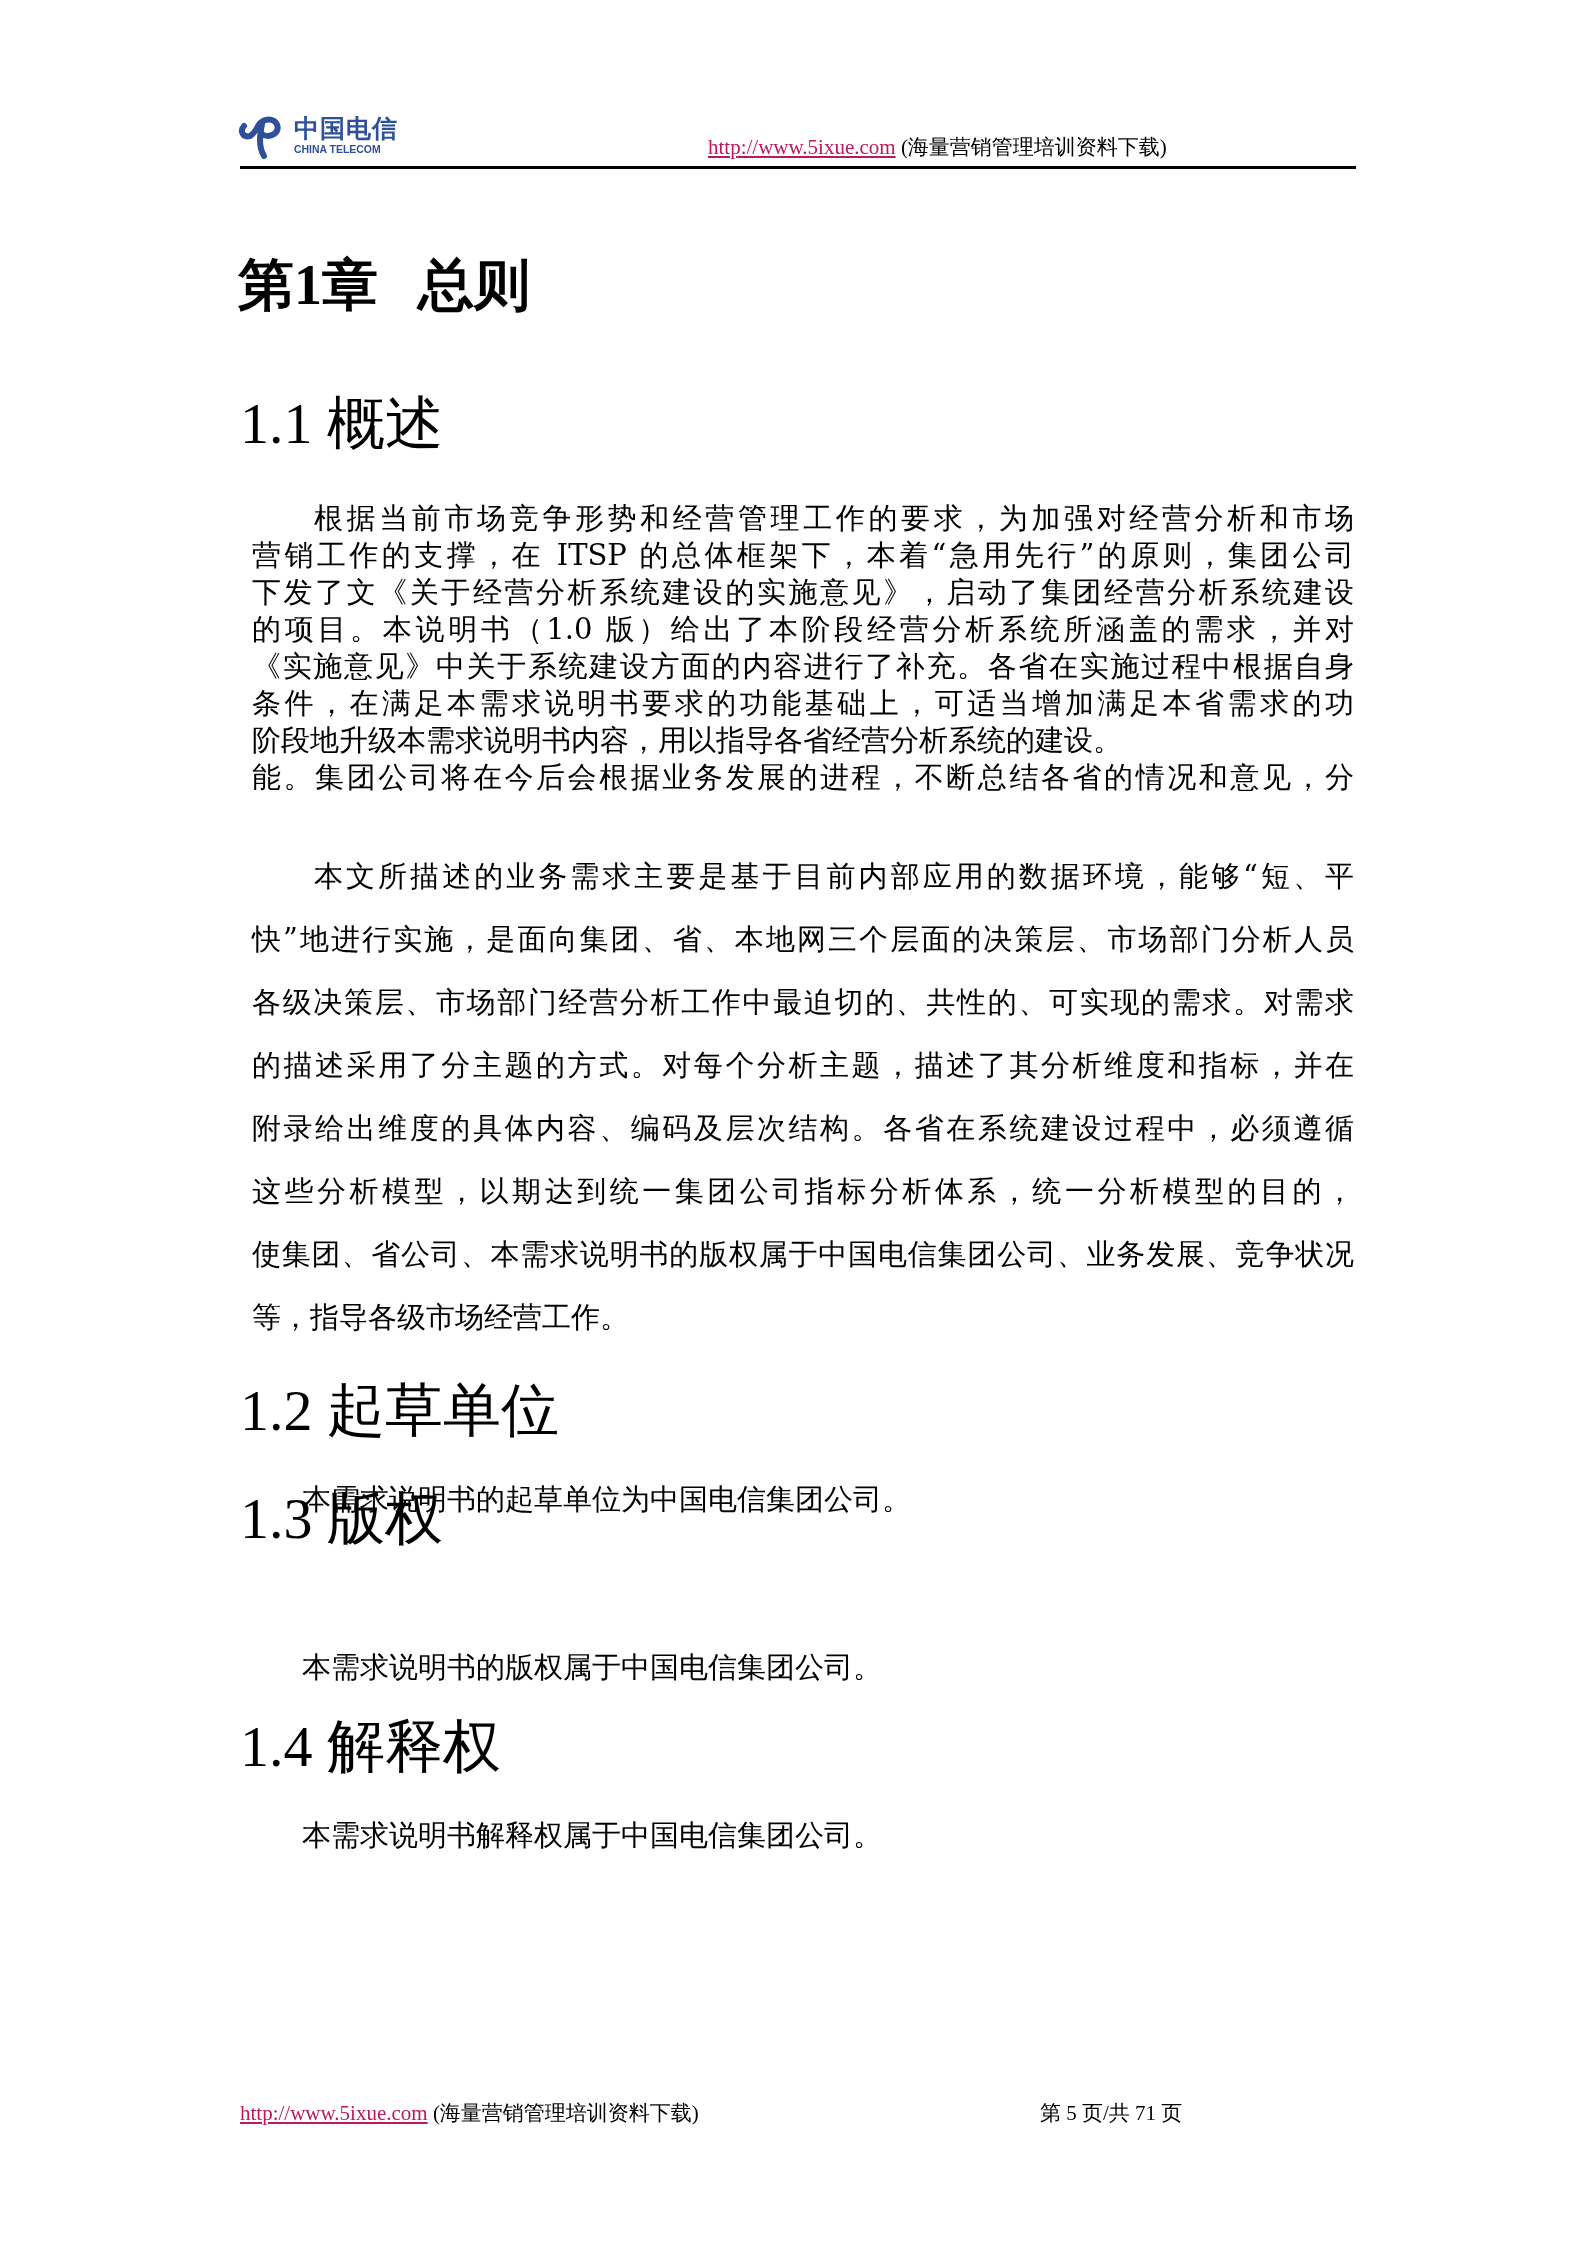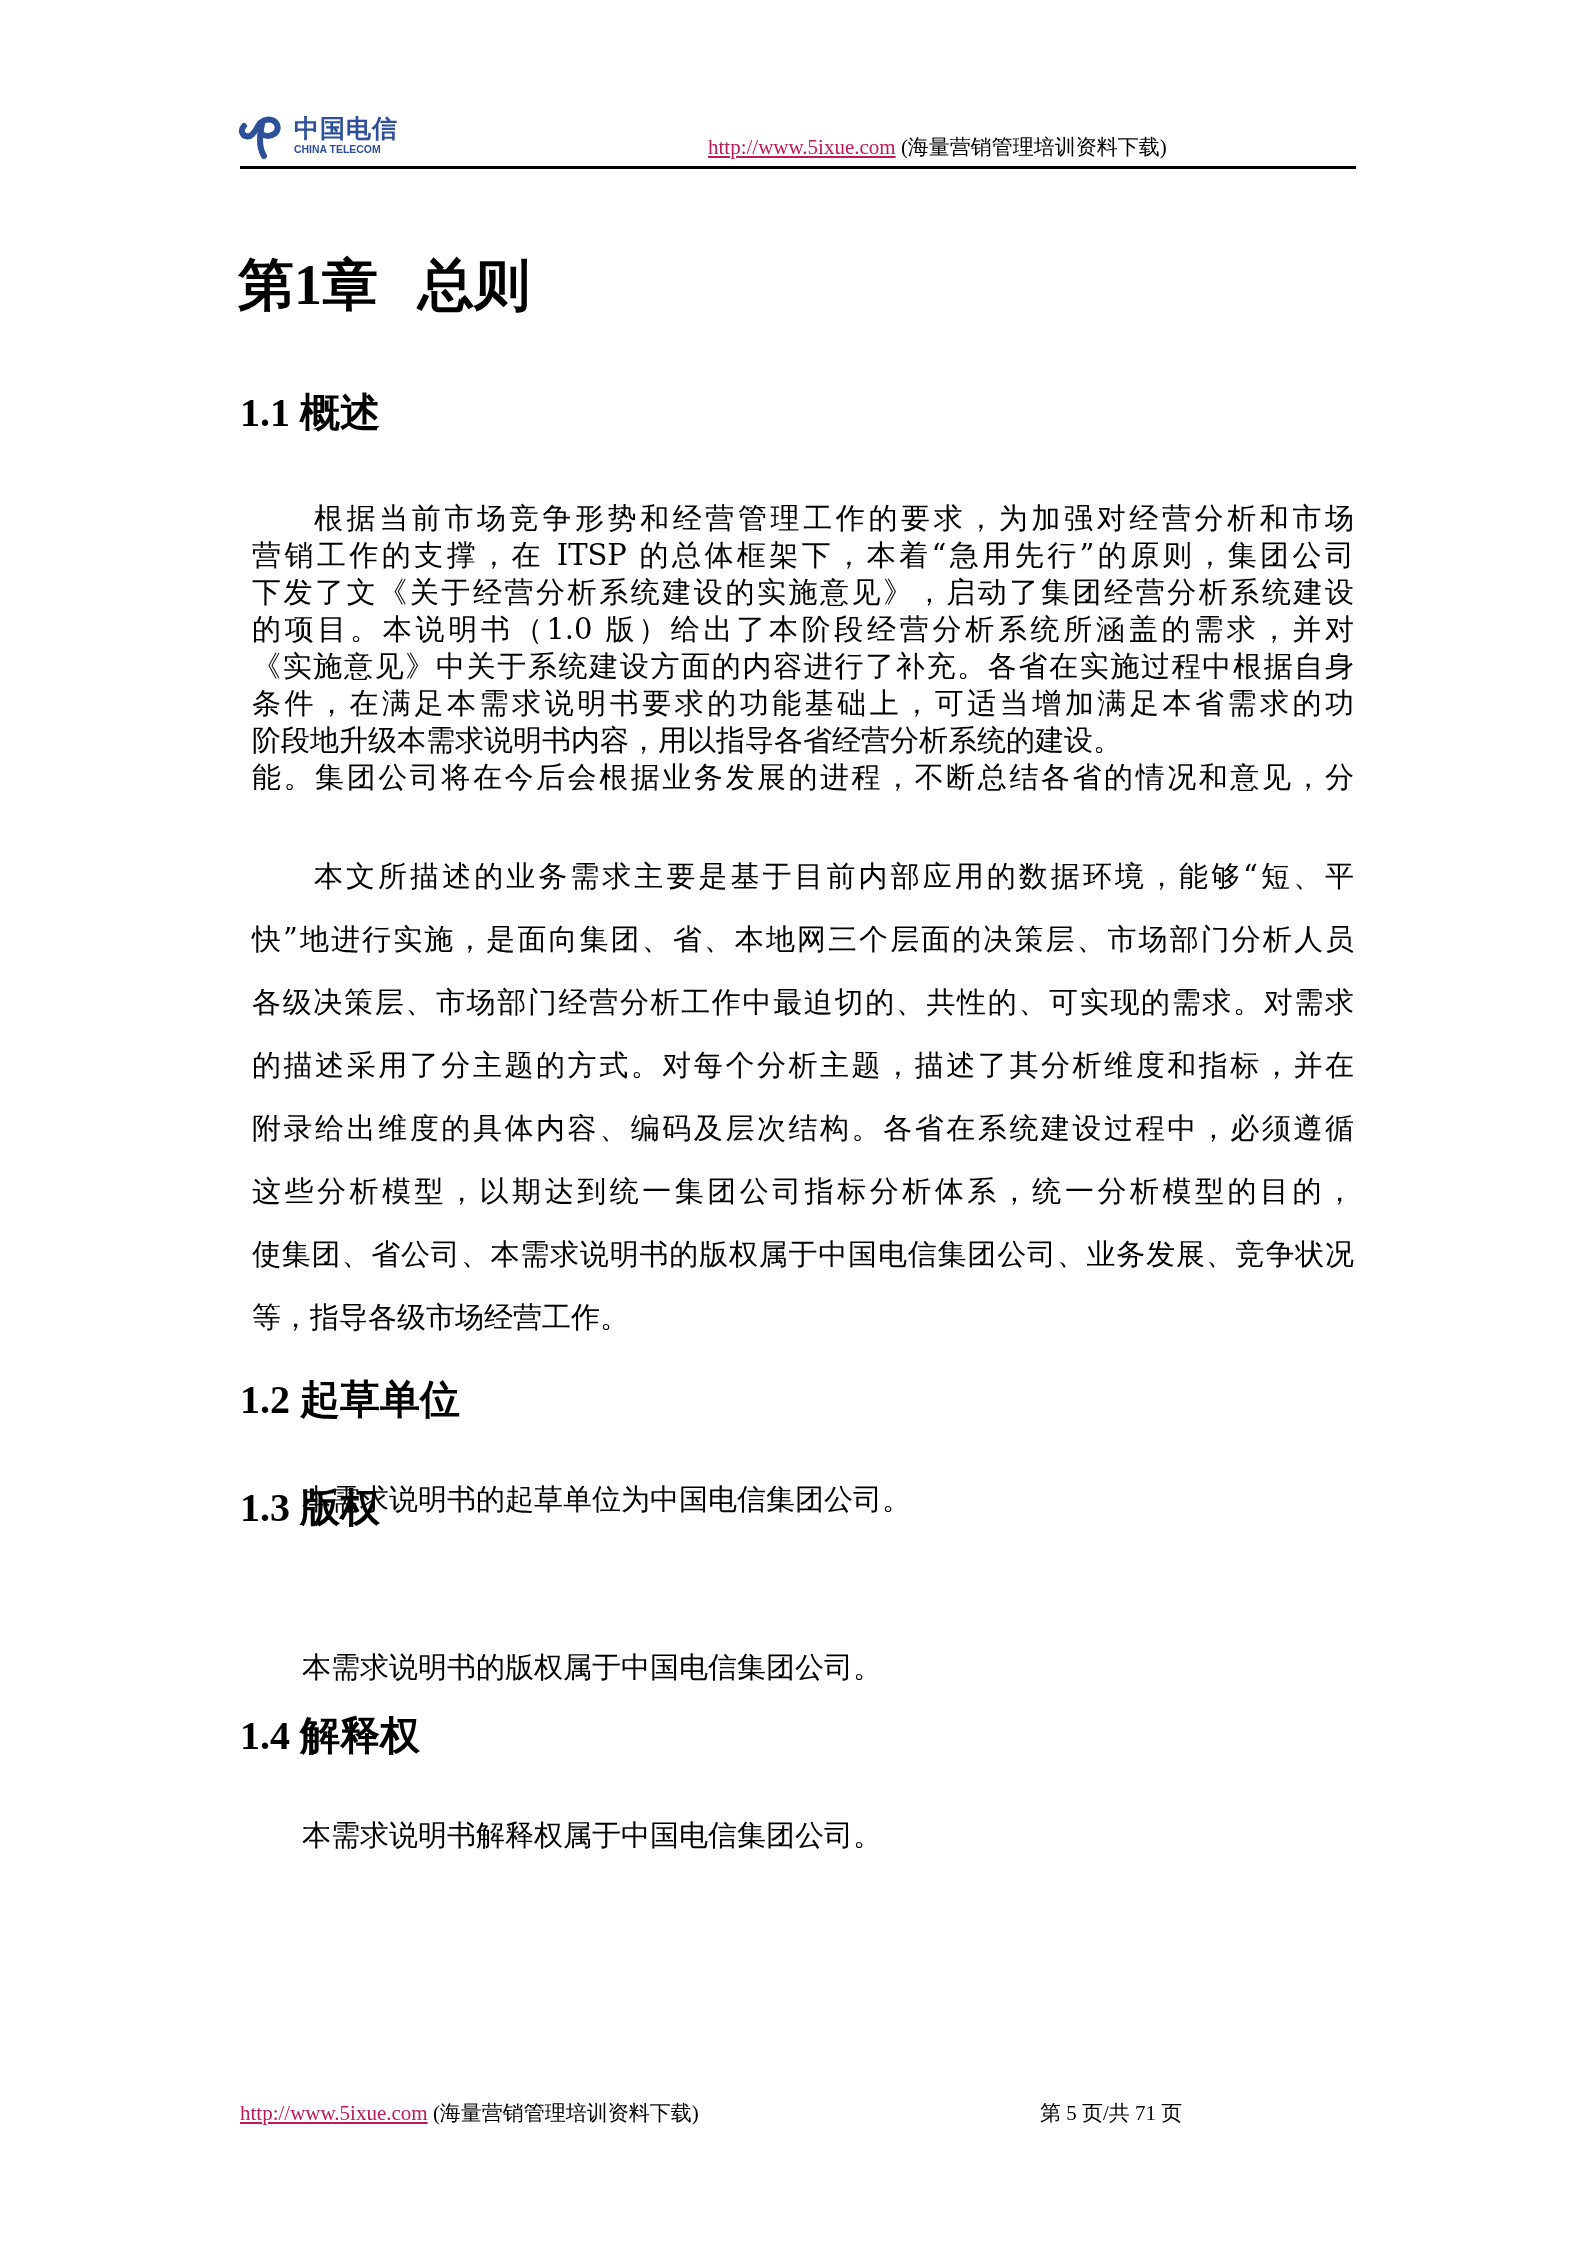--- a/index.html
+++ b/index.html
@@ -13,21 +13,21 @@
              font-weight: bold; font-size: 25px; color: #2e4f9a; letter-spacing: 1px; white-space: nowrap; }
   .logo-en { position: absolute; left: 56px; top: 31px; font-family: "Liberation Sans", sans-serif;
              font-weight: bold; font-size: 11px; color: #2e4f9a; white-space: nowrap; transform: scaleX(0.95); transform-origin: left; }
   .header-text { left: 708px; top: 133px; font-family: "Liberation Serif", serif; font-size: 21px; white-space: nowrap; }
   .link { color: #be185d; text-decoration: underline; }
   .header-rule { left: 240px; top: 166px; width: 1116px; height: 3px; background: #000; }
   
   .chapter { left: 238px; top: 248px; font-size: 56px; font-weight: bold; white-space: nowrap;
              font-family: "Liberation Serif", "DejaVu Serif", serif; }
   .chapter .gap { display: inline-block; width: 40px; }
-  .h2 { left: 240px; font-size: 40px; font-weight: bold; white-space: nowrap;
+  .h2 { left: 240px; font-size: 58px; font-weight: normal; white-space: nowrap;
         font-family: "Liberation Serif", "DejaVu Serif", serif; }
   
   .para { left: 240px; width: 1114px; font-size: 29px; font-family: "DejaVu Serif", "Liberation Serif", serif; }
   .para .line { display: block; white-space: nowrap; text-align: justify; text-align-last: justify; overflow: visible; margin-left: 12px; }
   .para .line.last { text-align-last: left; }
   .p1 .line { height: 37px; line-height: 37px; }
   .p2 .line { height: 63px; line-height: 63px; }
   .indent { padding-left: 62px; }
   .single { left: 302px; font-size: 29px; white-space: nowrap; font-family: "DejaVu Serif", serif; }
   

